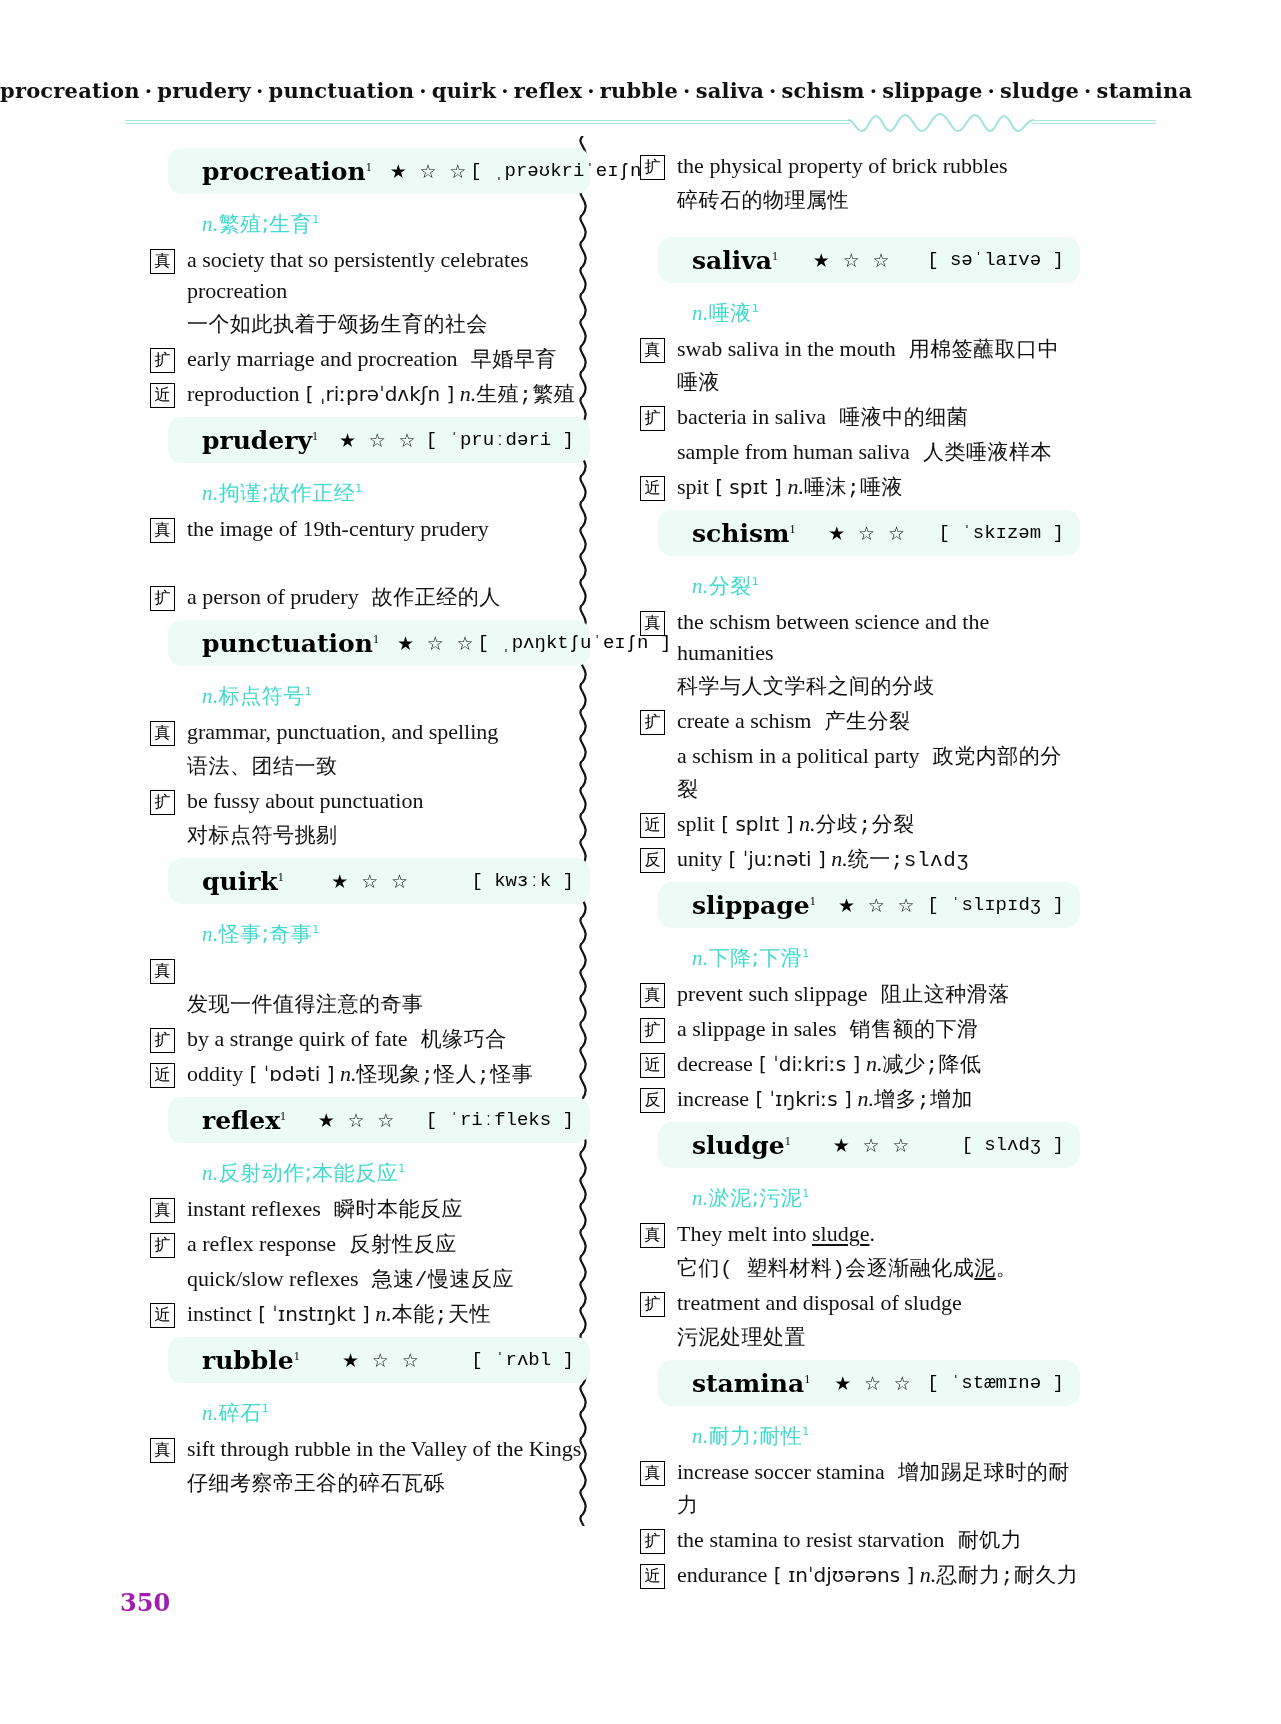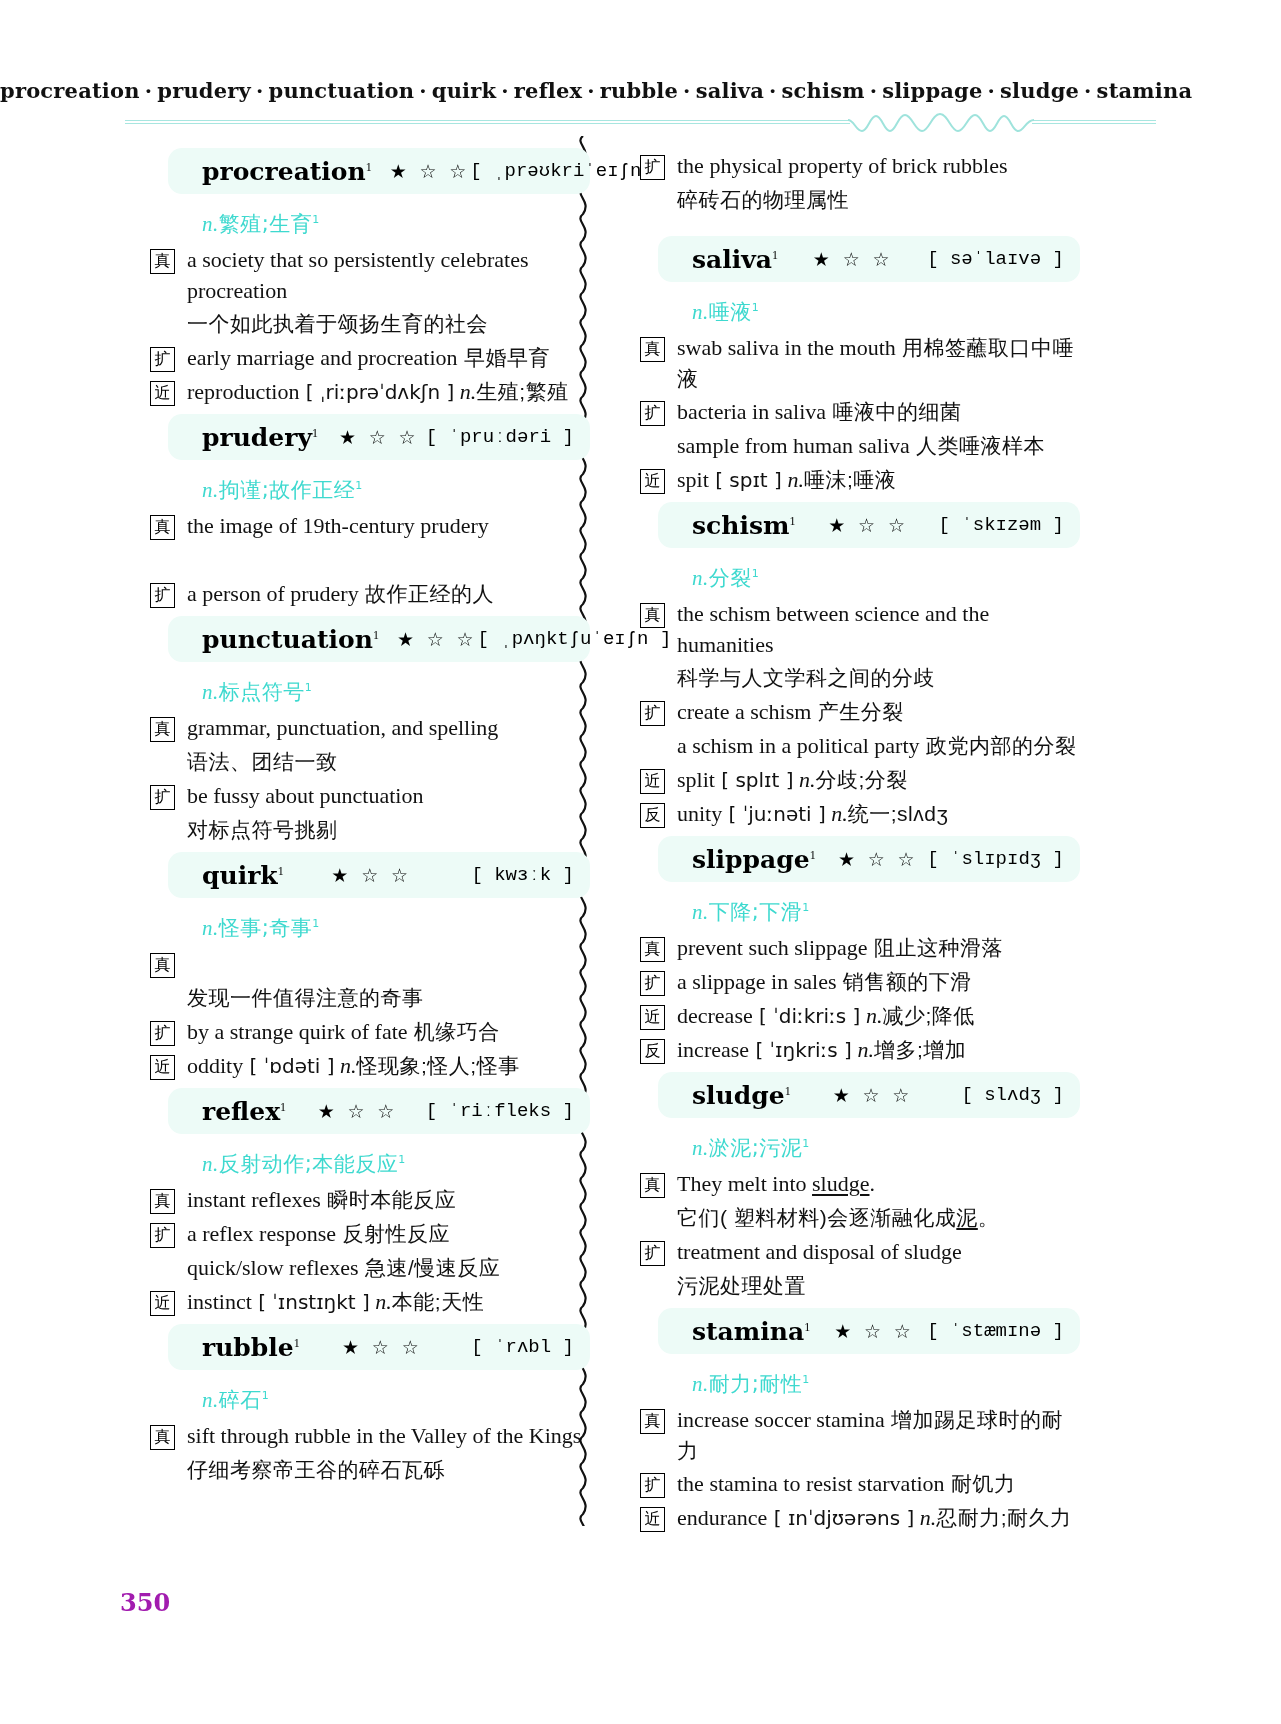--- a/index.html
+++ b/index.html
@@ -110,21 +110,21 @@
     background:#fff;
   }
   .tag.spacer { border:none; background:transparent; }
   .txt {
     font-size:22px;
     line-height:31px;
     font-family:"Liberation Serif", serif;
     color:#111;
     flex:1 1 auto;
   }
-  .txt .cn { font-family:Liberation Sans, sans-serif; font-size:21px; letter-spacing:.5px; }
+  .txt .cn { font-family:Liberation Mono, monospace; font-size:21px; letter-spacing:.5px; }
   .txt .ipa { font-family:"DejaVu Sans", sans-serif; font-size:20px; }
   .txt i { font-style:italic; }
   .txt u { text-decoration:underline; text-underline-offset:3px; }
 
   .pagenum {
     position:absolute; left:120px; top:1588px;
     font-family:"DejaVu Serif", serif;
     font-size:24px; font-weight:bold; color:#a21caf;
   }
 </style>

